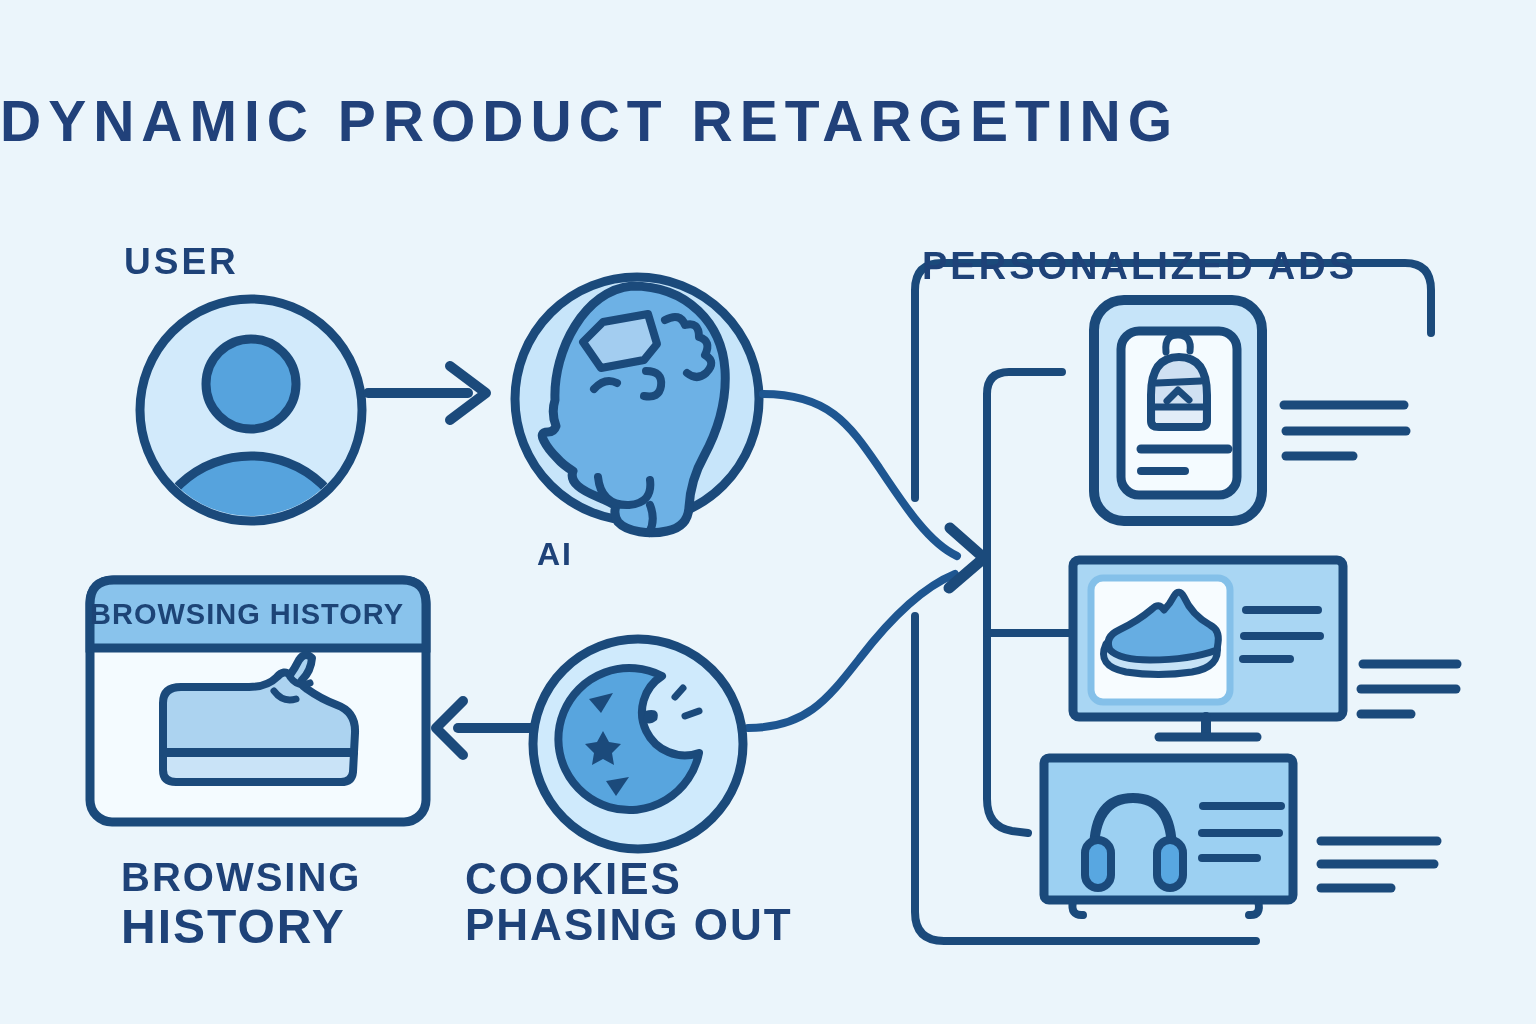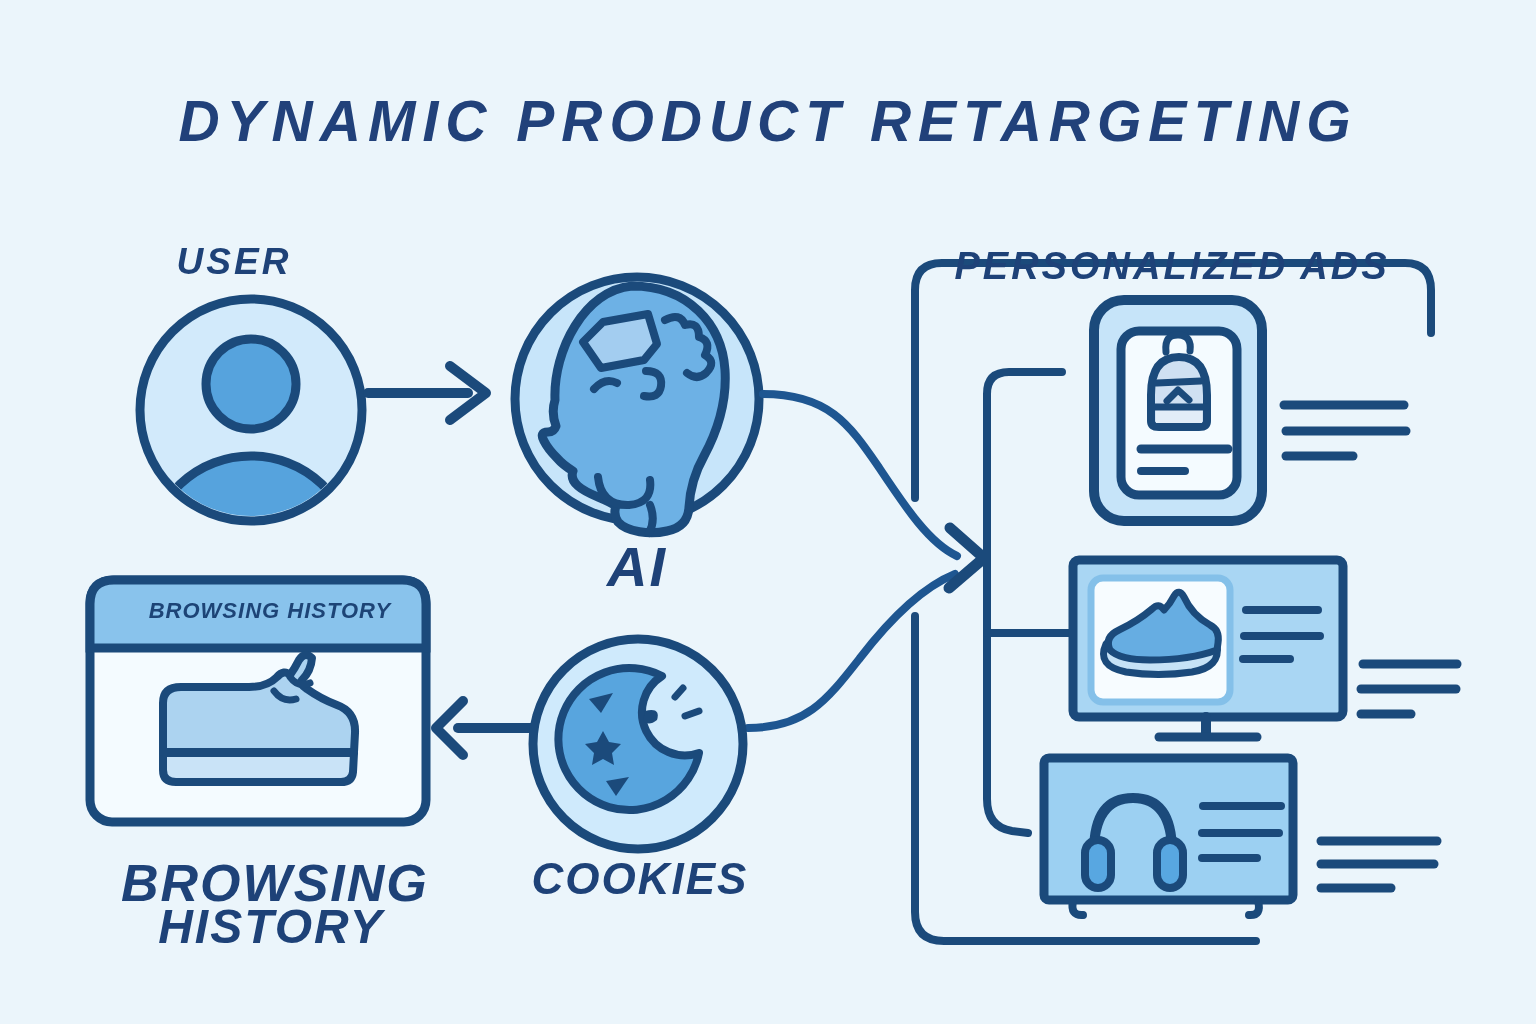--- a/index.html
+++ b/index.html
@@ -8,31 +8,29 @@
     background:#ebf5fb;
     font-family:"Liberation Sans", sans-serif;
     position:relative;overflow:hidden;
   }
   .canvas{position:absolute;inset:0;width:1536px;height:1024px;}
   svg.art{position:absolute;left:0;top:0;}
   .label{
     position:absolute;
     font-weight:bold;
     color:#1e4278;
-    text-align:center;
     line-height:1.05;
     white-space:nowrap;
-    font-style:italic;
   }
   .title{left:0;width:1536px;top:92px;font-size:57px;letter-spacing:7px;color:#21417a;}
   .user-label{left:124px;width:220px;top:243px;font-size:37px;letter-spacing:3px;}
-  .ai-label{left:537px;width:200px;top:538px;font-size:56px;letter-spacing:2px;}
+  .ai-label{left:537px;width:200px;top:538px;font-size:32px;letter-spacing:2px;}
   .ads-label{left:922px;width:500px;top:204px;font-size:38px;letter-spacing:3px;margin-top:43px;}
-  .window-title{left:102px;width:336px;top:599px;font-size:22px;letter-spacing:1px;color:#1d4476;}
-  .bh-caption-1{left:121px;width:300px;top:856px;font-size:52px;letter-spacing:2px;}
+  .window-title{left:90px;width:336px;top:599px;font-size:29px;letter-spacing:1px;color:#1d4476;}
+  .bh-caption-1{left:121px;width:300px;top:856px;font-size:40px;letter-spacing:2px;}
   .bh-caption-2{left:121px;width:300px;top:902px;font-size:48px;letter-spacing:2px;}
   .ck-caption-1{left:465px;width:350px;top:856px;font-size:44px;letter-spacing:2px;}
   .ck-caption-2{left:465px;width:350px;top:902px;font-size:44px;letter-spacing:2px;}
 </style>
 </head>
 <body>
 
 <div class="canvas">
 
 <svg class="art" width="1536" height="1024" viewBox="0 0 1536 1024">
@@ -180,13 +178,14 @@
 </svg>
 
   <div class="label title">DYNAMIC PRODUCT RETARGETING</div>
   <div class="label user-label">USER</div>
   <div class="label ai-label">AI</div>
   <div class="label ads-label">PERSONALIZED ADS</div>
   <div class="label window-title">BROWSING HISTORY</div>
   <div class="label bh-caption-1">BROWSING</div>
   <div class="label bh-caption-2">HISTORY</div>
   <div class="label ck-caption-1">COOKIES</div>
+  <div class="label ck-caption-2">PHASING OUT</div>
 </div>
 
 </body></html>

